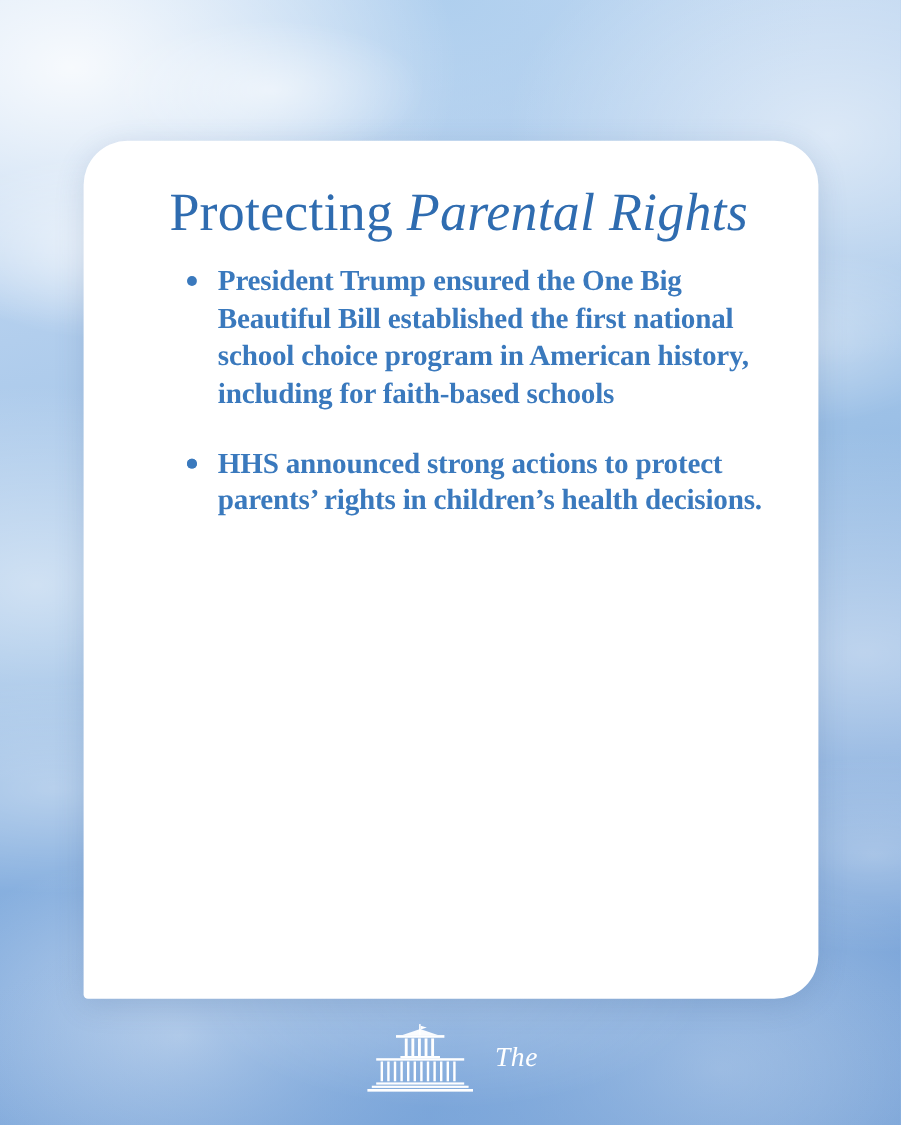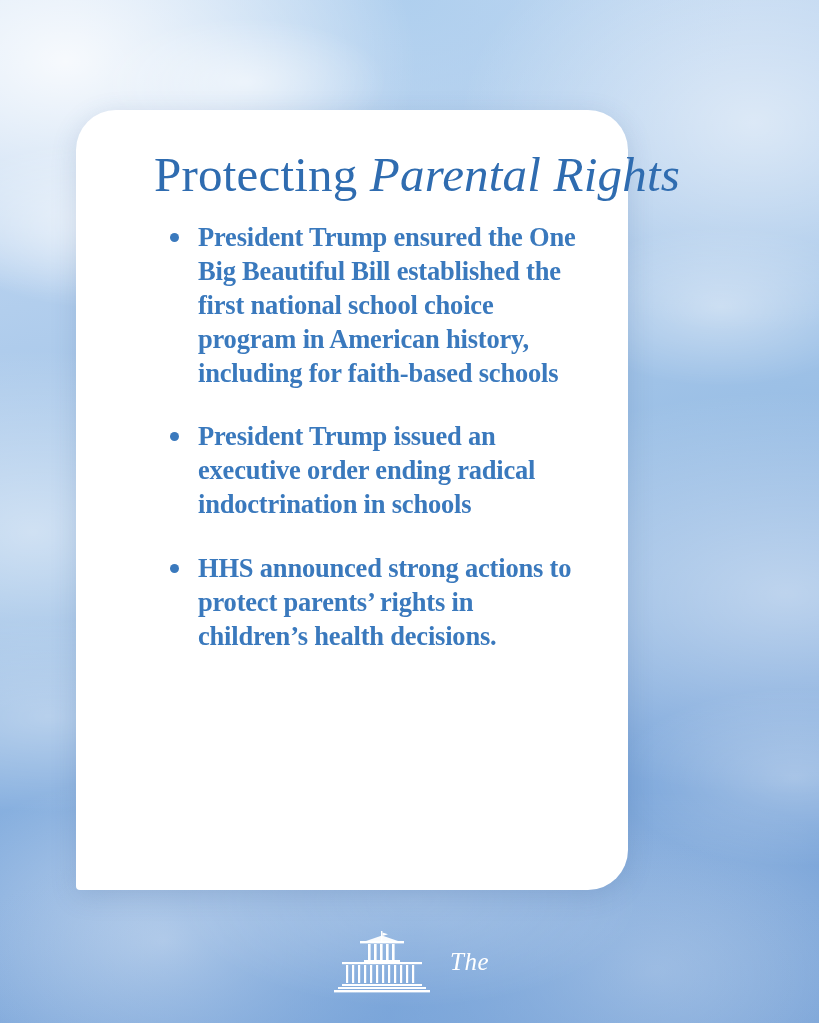--- a/index.html
+++ b/index.html
@@ -41,22 +41,22 @@
       radial-gradient(ellipse 240px 120px at 97% 76%, rgba(255,255,255,0.35), rgba(255,255,255,0) 74%),
       radial-gradient(ellipse 300px 140px at 50% 88%, rgba(255,255,255,0.3), rgba(255,255,255,0) 76%);
     mix-blend-mode: screen;
     opacity: 0.9;
   }
 
   
   .card {
     position: absolute;
     left: 76px;
-    top: 110px;
-    width: 552px;
+    top: 128px;
+    width: 668px;
     height: 780px;
     background: #ffffff;
     border-radius: 40px 40px 40px 4px;
     box-shadow: 0 6px 26px rgba(60,95,145,0.18);
     box-sizing: border-box;
     padding: 30px 42px 0 42px;
   }
 
   .title {
     color: #2f6cb0;
@@ -140,21 +140,20 @@
     <span class="t-regular">Protecting </span><span class="t-italic">Parental Rights</span>
   </h1>
 
   <ul class="points">
     <li>
       <span class="bullet"></span>
       <span>President Trump ensured the One Big Beautiful Bill established the first national school choice program in American history, including for faith-based schools</span>
     </li>
     <li>
       <span class="bullet"></span>
-      <span>President Trump issued an executive order ending radical indoctrination in schools</span>
     </li>
     <li>
       <span class="bullet"></span>
       <span>HHS announced strong actions to protect parents’ rights in children’s health decisions.</span>
     </li>
   </ul>
 
 </div>
 
 <div class="footer">

